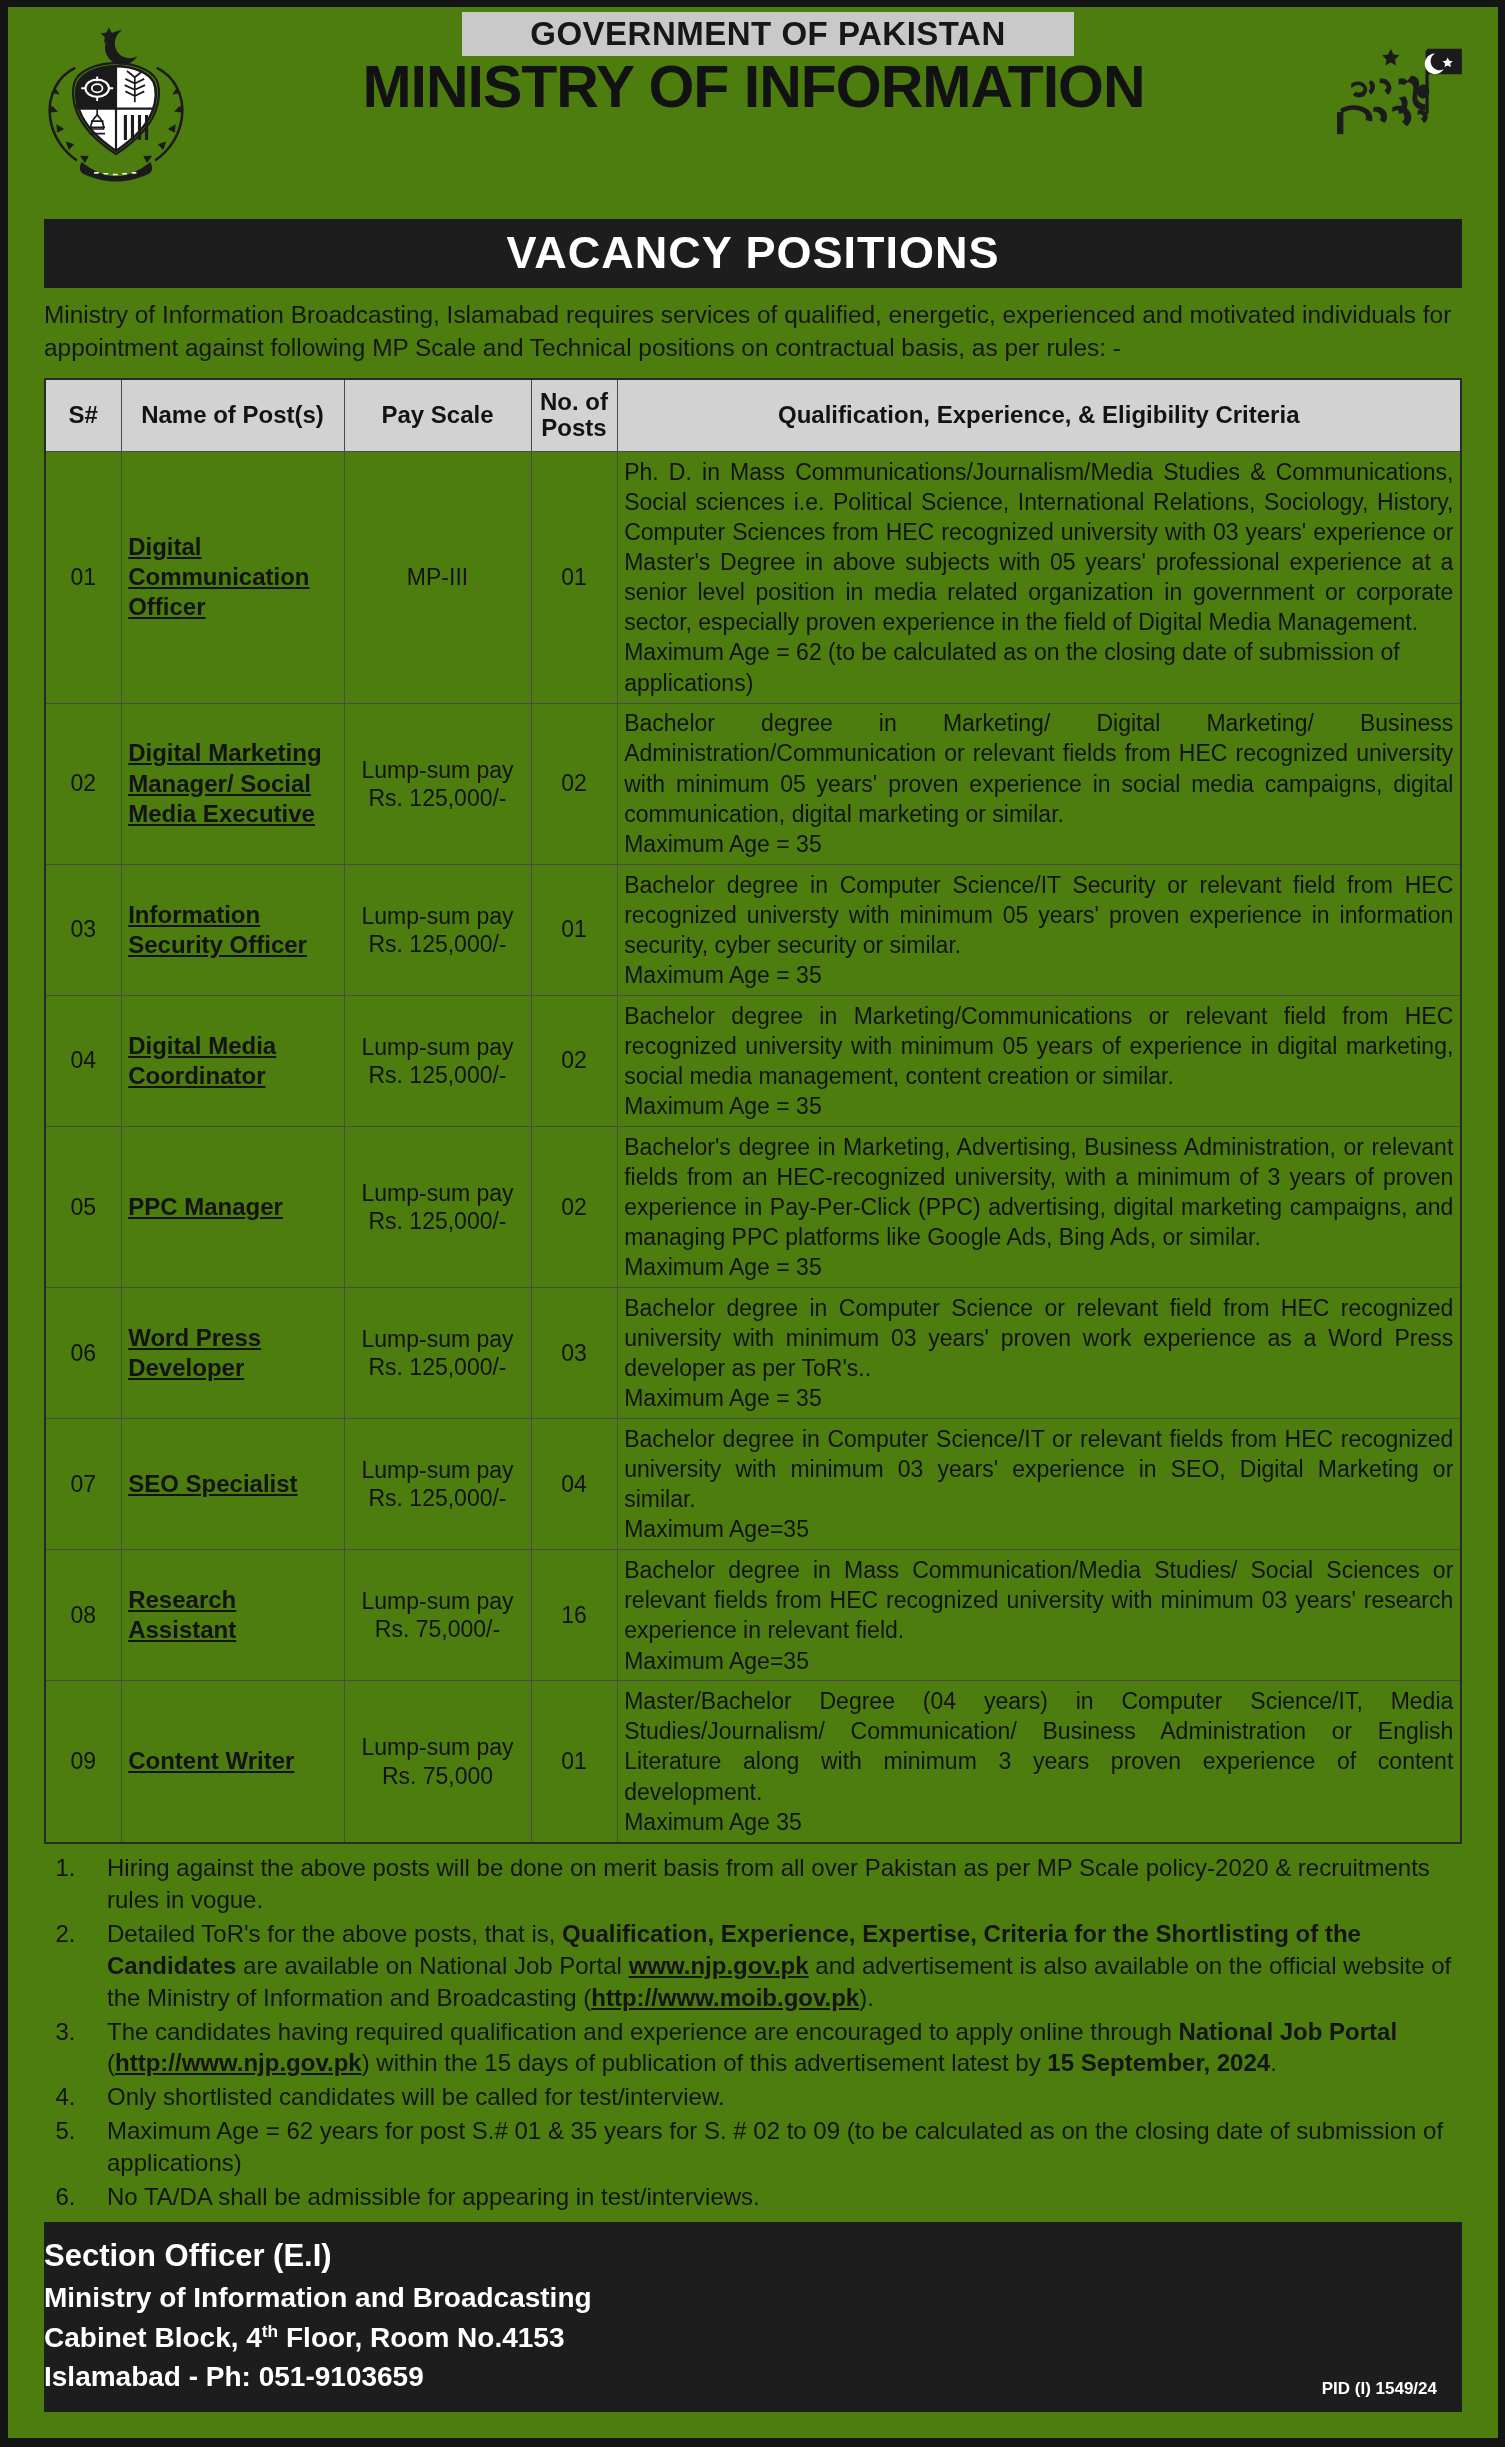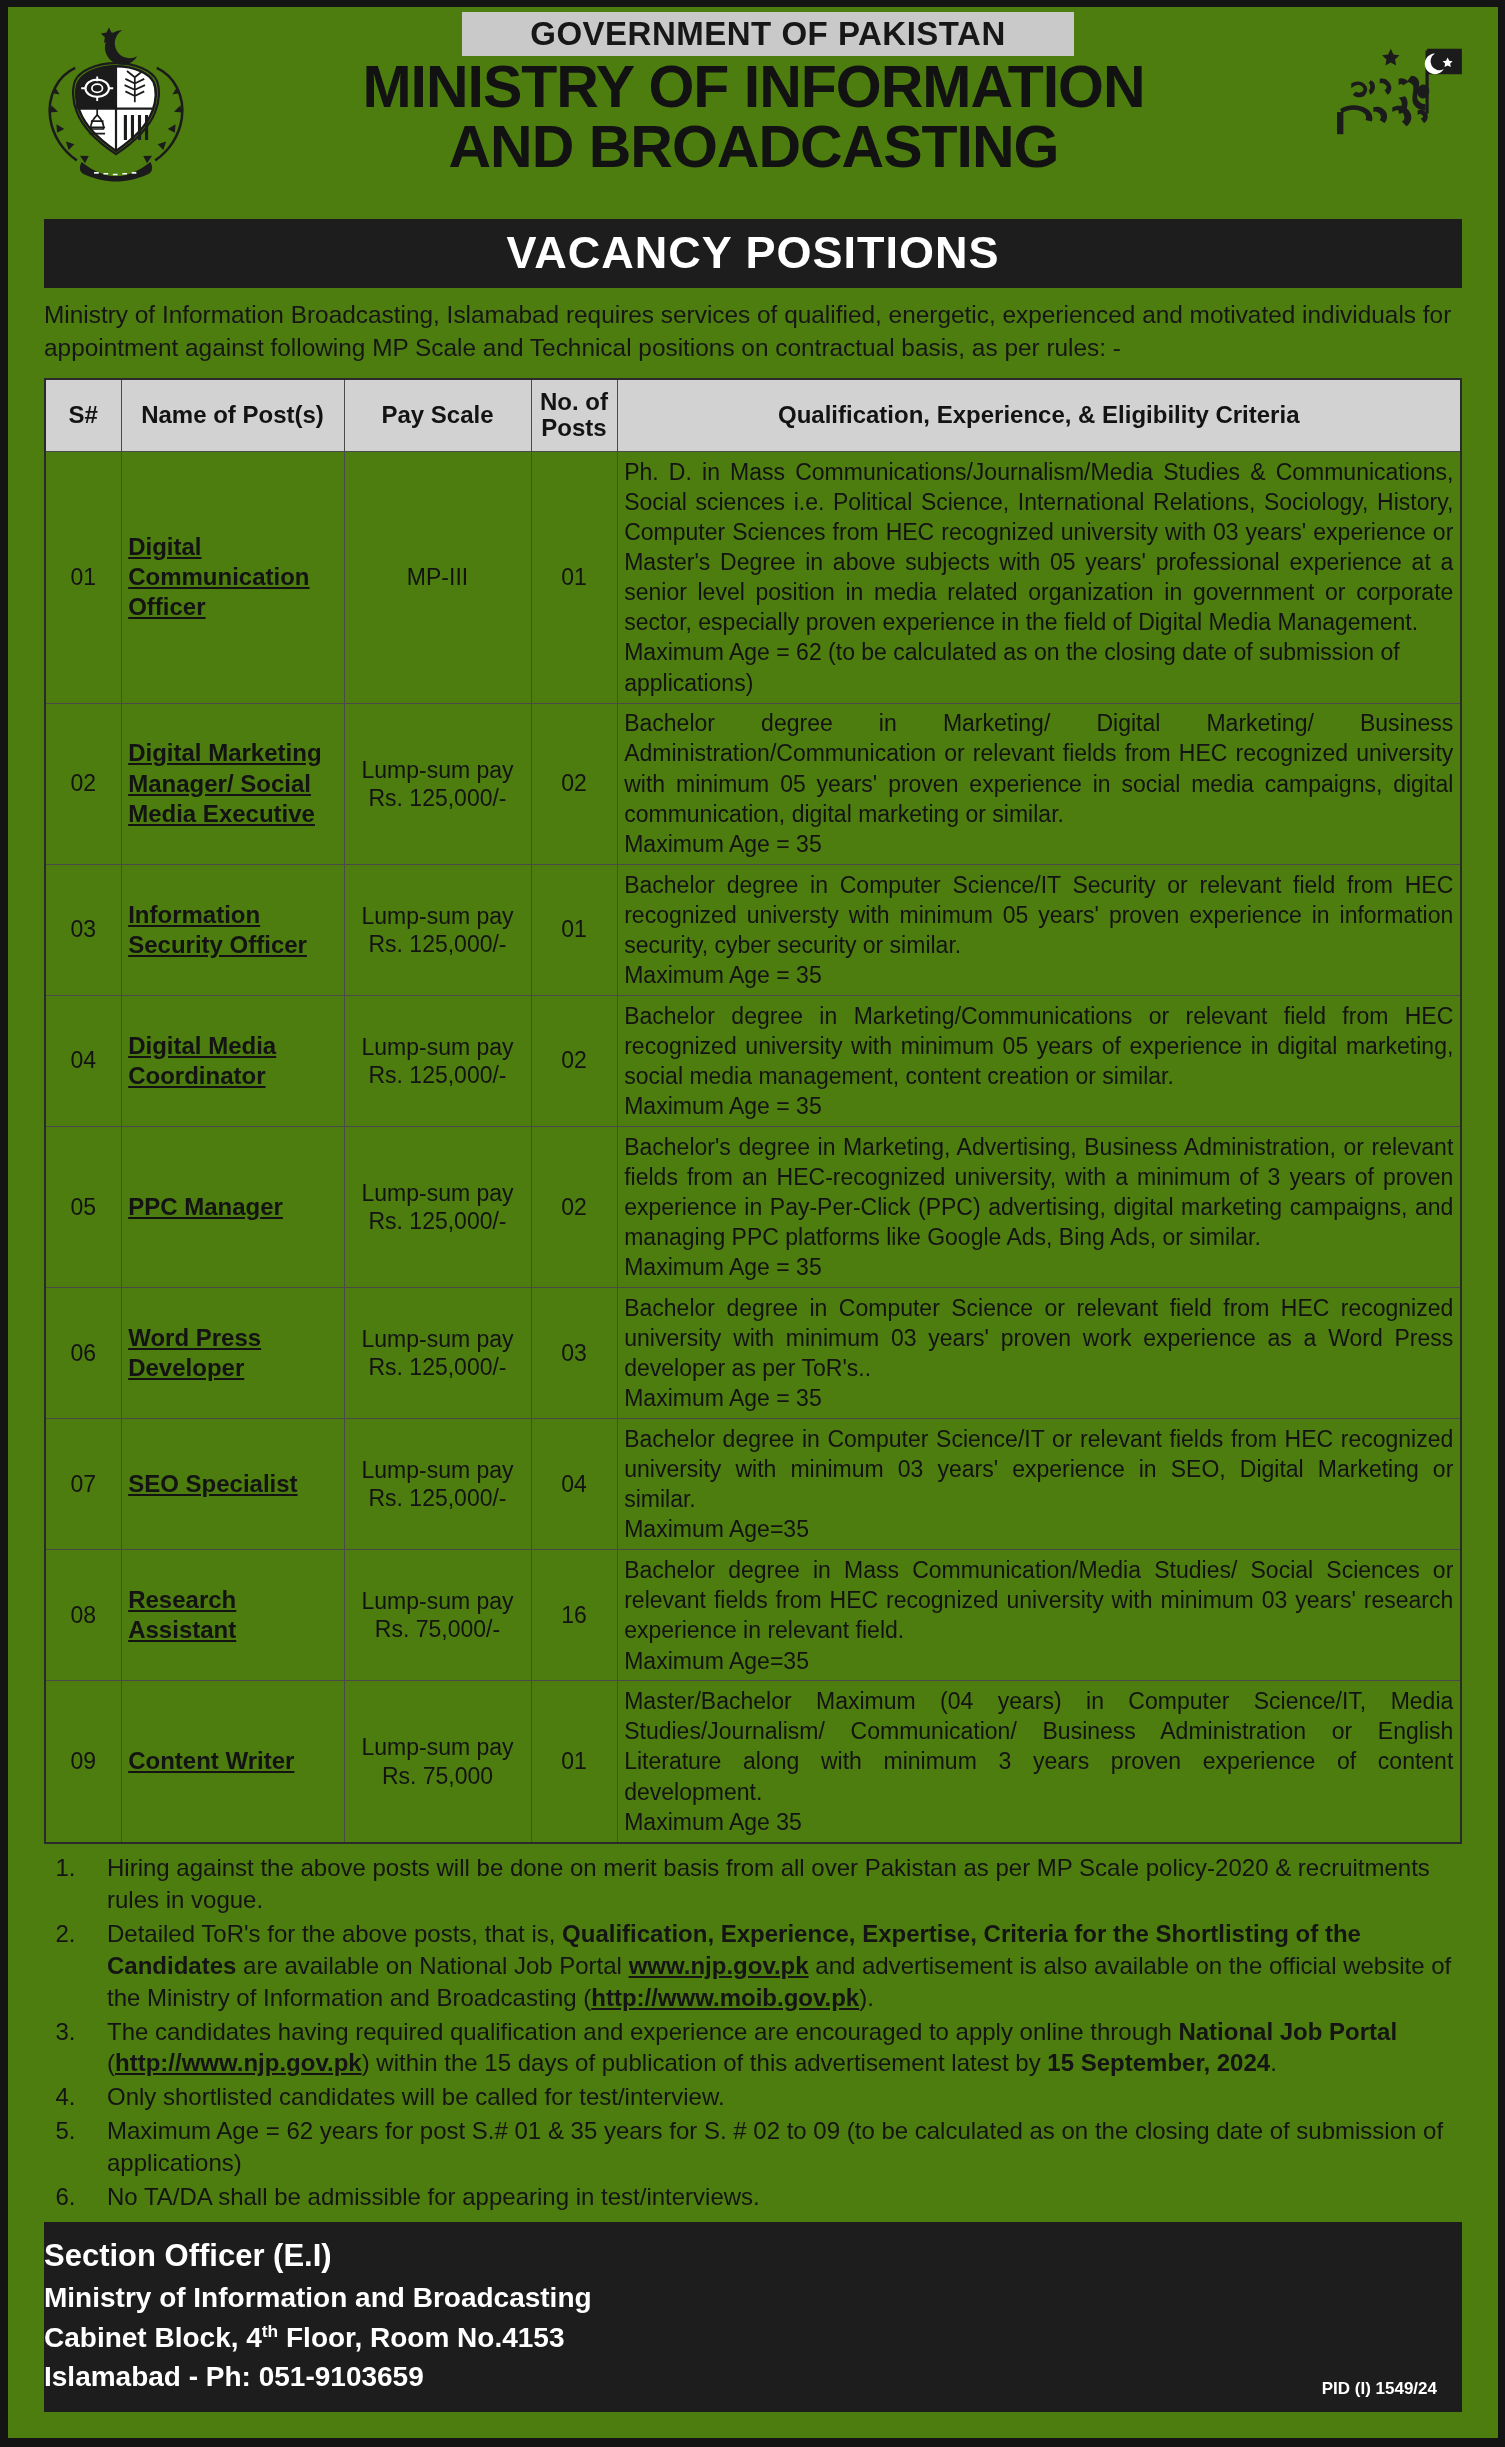--- a/index.html
+++ b/index.html
@@ -144,21 +144,20 @@
         <path d="M36 95h3M42 95.5h3M48 96h3M54 95.5h3M60 95h3"></path>
       </g>
     </svg>
 
     <div class="govband">
       <span>GOVERNMENT OF PAKISTAN</span>
     </div>
 
     <div class="mintitle">
       <div>MINISTRY OF INFORMATION</div>
-      <div>AND BROADCASTING</div>
     </div>
 
     <svg class="azm" viewBox="0 0 100 100">
       <path d="M56 6a44 44 0 1 0 0 88 37 37 0 1 1 0-88z" fill="#9a9a9a"></path>
       <g fill="#1b1b1b">
         <path d="M47 17l1.7 3.5 3.8.5-2.8 2.7.7 3.8L47 25.7l-3.4 1.8.7-3.8-2.8-2.7 3.8-.5z"></path>
         <path d="M70 17h22v16H70z"></path>
         <path d="M69 18h2v40h-2z"></path>
       </g>
       <g fill="#fff">
@@ -263,21 +262,21 @@
             <td class="c-post-td">Research Assistant</td>
             <td class="c-pay-td">Lump-sum pay Rs. 75,000/-</td>
             <td class="c-no-td">16</td>
             <td class="c-crit-td"><span><b>Bachelor degree</b> in Mass Communication/Media Studies/ Social Sciences or relevant fields from HEC recognized university with minimum <b>03 years'</b> research experience in relevant field.</span><span class="maxage">Maximum Age=35</span></td>
           </tr>
           <tr>
             <td class="c-sn-td">09</td>
             <td class="c-post-td">Content Writer</td>
             <td class="c-pay-td">Lump-sum pay Rs. 75,000</td>
             <td class="c-no-td">01</td>
-            <td class="c-crit-td"><span><b>Master/Bachelor Maximum</b> (04 years) in Computer Science/IT, Media Studies/Journalism/ Communication/ Business Administration or English Literature along with minimum <b>3 years</b> proven experience of content development.</span><span class="maxage">Maximum Age 35</span></td>
+            <td class="c-crit-td"><span><b>Master/Bachelor Degree</b> (04 years) in Computer Science/IT, Media Studies/Journalism/ Communication/ Business Administration or English Literature along with minimum <b>3 years</b> proven experience of content development.</span><span class="maxage">Maximum Age 35</span></td>
           </tr>
         </tbody>
     </table>
   </div>
 
   <ol class="notes" id="notes-list">
       <li><span class="num">1.</span><span>Hiring against the above posts will be done on merit basis from all over Pakistan as per MP Scale policy-2020 &amp; recruitments rules in vogue.</span></li>
       <li><span class="num">2.</span><span>Detailed ToR's for the above posts, that is, <b>Qualification, Experience, Expertise, Criteria for the Shortlisting of the Candidates</b> are available on National Job Portal <u>www.njp.gov.pk</u> and advertisement is also available on the official website of the Ministry of Information and Broadcasting (<u>http://www.moib.gov.pk</u>).</span></li>
       <li><span class="num">3.</span><span>The candidates having required qualification and experience are encouraged to apply online through <b>National Job Portal</b> (<u>http://www.njp.gov.pk</u>) within the 15 days of publication of this advertisement latest by <b>15 September, 2024</b>.</span></li>
       <li><span class="num">4.</span><span>Only shortlisted candidates will be called for test/interview.</span></li>

